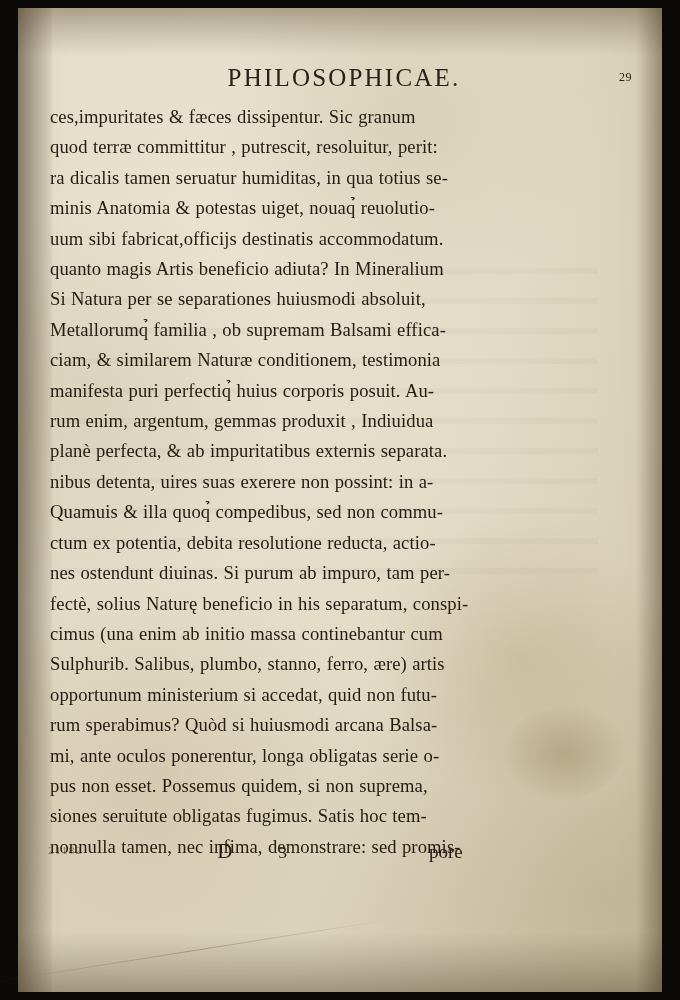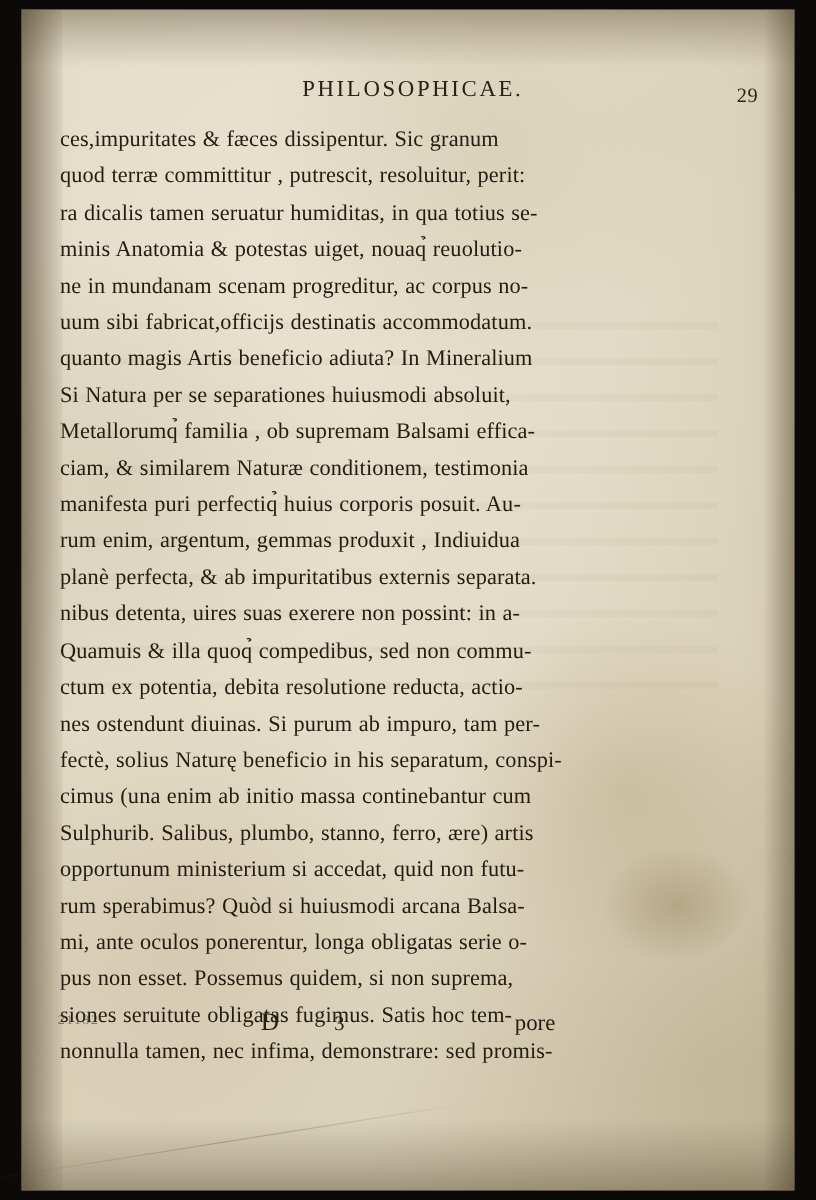--- a/index.html
+++ b/index.html
@@ -99,32 +99,32 @@
     color: #221a12;
   }
 
   .header-row {
     position: relative;
     height: 30px;
   }
 
   .running-head {
     text-align: center;
-    font-size: 19px;
+    font-size: 25px;
     letter-spacing: 2.2px;
     color: #2a2017;
     font-family: "Liberation Serif", serif;
     padding-left: 8px;
   }
 
   .page-number {
     position: absolute;
     right: 6px;
     top: 6px;
-    font-size: 17px;
+    font-size: 12px;
     color: #2b2118;
     letter-spacing: 0.5px;
   }
 
   .body-text {
     margin-top: 8px;
     padding-left: 8px;
     padding-right: 4px;
     font-size: 18.6px;
     line-height: 30.4px;
@@ -212,21 +212,20 @@
       <div class="header-row">
         <div class="running-head">PHILOSOPHICAE.</div>
         <div class="page-number">29</div>
       </div>
 
       <div class="body-text">
         <span class="line">ces,impuritates &amp; fæces dissipentur.    Sic granum</span>
         <span class="line">quod terræ committitur , putrescit, resoluitur, perit:</span>
         <span class="line">ra dicalis tamen seruatur humiditas, in qua totius se-</span>
         <span class="line">minis Anatomia &amp; potestas uiget, nouaq̉ reuolutio-</span>
-        <span class="line">ne in mundanam scenam progreditur, ac corpus no-</span>
         <span class="line">uum sibi fabricat,officijs destinatis accommodatum.</span>
         <span class="line">quanto magis Artis beneficio adiuta? In Mineralium</span>
         <span class="line">Si Natura per se separationes huiusmodi absoluit,</span>
         <span class="line">Metallorumq̉ familia , ob supremam Balsami effica-</span>
         <span class="line">ciam, &amp; similarem Naturæ conditionem, testimonia</span>
         <span class="line">manifesta puri perfectiq̉ huius corporis posuit. Au-</span>
         <span class="line">rum enim, argentum, gemmas produxit , Indiuidua</span>
         <span class="line">planè perfecta, &amp; ab impuritatibus externis separata.</span>
         <span class="line">nibus detenta, uires suas exerere non possint: in a-</span>
         <span class="line">Quamuis &amp; illa quoq̉ compedibus, sed non commu-</span>

